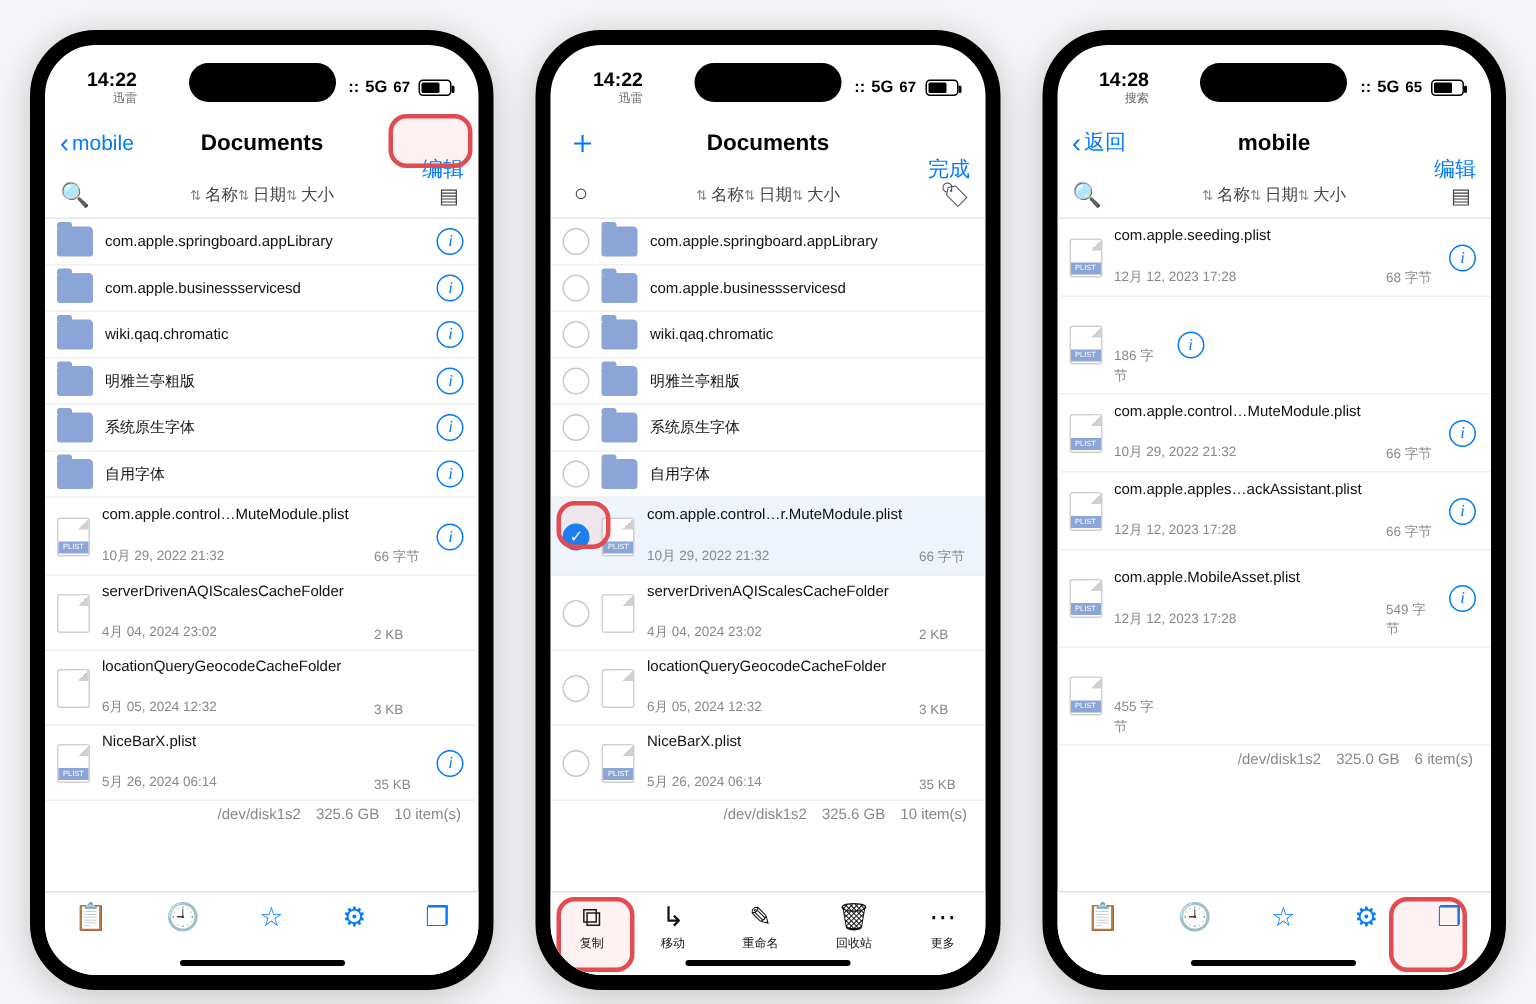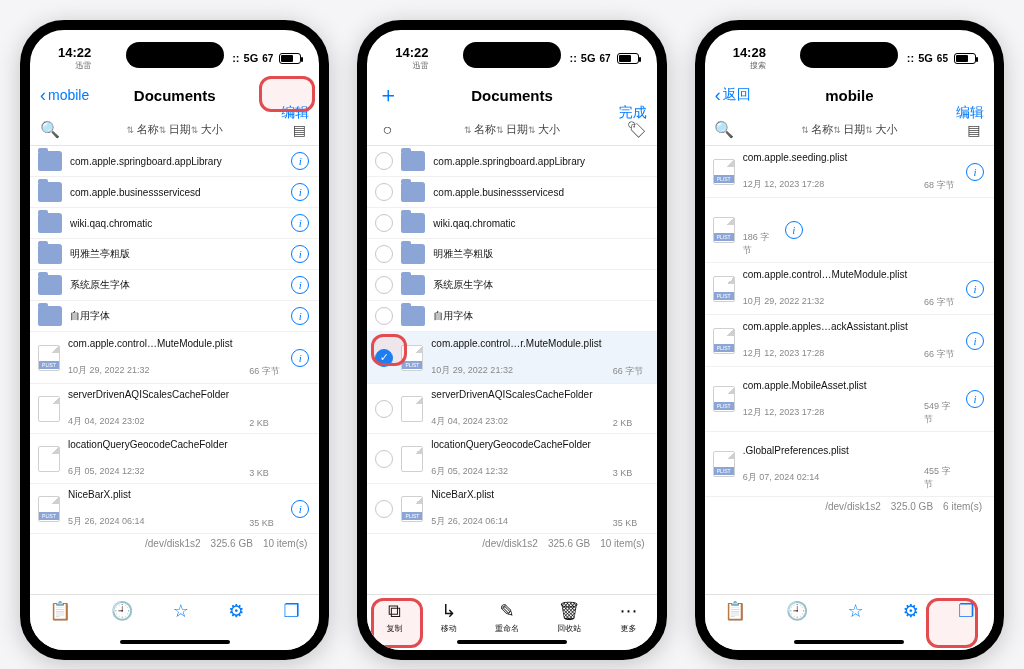--- a/index.html
+++ b/index.html
@@ -515,24 +515,20 @@
     <div class="meta">
       <div class="name">com.apple.MobileAsset.plist</div>
       <div class="sub">12月 12, 2023 17:28</div>
     </div>
     <div class="size">549 字节</div>
     <div class="info">i</div>
   </div>
       <div class="row ">
 
     <div class="file plist"></div>
-    <div class="meta">
-      <div class="name">.GlobalPreferences.plist</div>
-      <div class="sub">6月 07, 2024 02:14</div>
-    </div>
     <div class="size">455 字节</div>
     <div style="width:18px"></div>
   </div>
       <div class="path-line">
     <span>/dev/disk1s2</span>
     <span>325.0 GB</span>
     <span>6 item(s)</span>
   </div>
     </div>
     <div class="tabbar">

